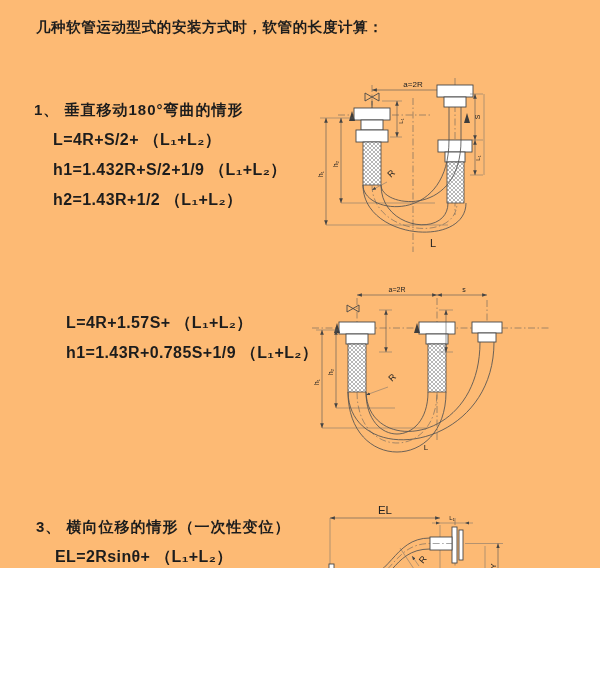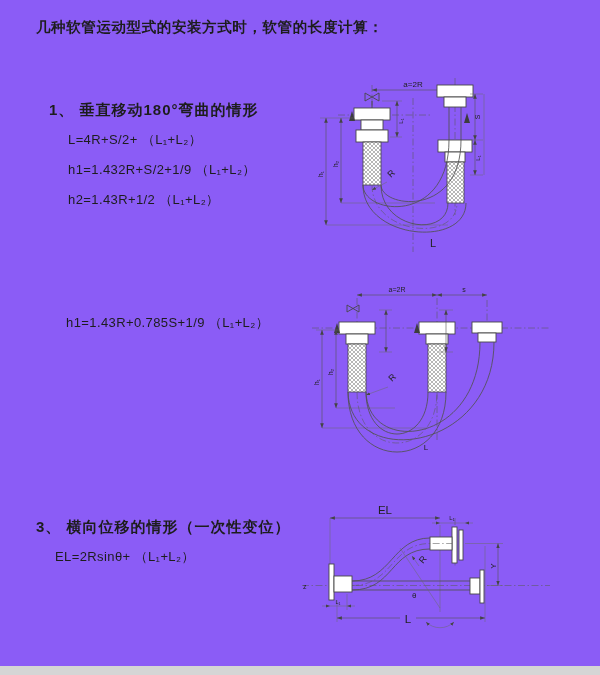--- a/index.html
+++ b/index.html
@@ -1,22 +1,22 @@
 <!DOCTYPE html>
 <html><head>
 <meta charset="utf-8">
 <style>
   html,body{margin:0;padding:0;background:#fff;}
   body{width:600px;height:675px;position:relative;font-family:"Liberation Sans","DejaVu Sans",sans-serif;color:#1d1d1d;}
-  .stage{position:absolute;left:0;top:0;width:600px;height:675px;background:#8b5cf6;overflow:hidden;}
+  .stage{position:absolute;left:0;top:0;width:600px;height:568px;background:#fdba74;overflow:hidden;}
   .title{position:absolute;left:36px;top:18px;font-size:14.5px;font-weight:bold;letter-spacing:.6px;}
   .sec{position:absolute;}
   .sec .hd{margin:0;font-size:15px;font-weight:bold;letter-spacing:1px;line-height:20px;}
-  .fline{margin-top:10px;padding-left:19px;font-size:13px;font-weight:normal;line-height:20px;letter-spacing:.4px;}
-  #sec1{left:49px;top:100px;}
+  .fline{margin-top:10px;padding-left:19px;font-size:16px;font-weight:bold;line-height:20px;letter-spacing:.4px;}
+  #sec1{left:34px;top:100px;}
   #sec2{left:47px;top:303px;}
   #sec3{left:36px;top:517px;}
   .dsvg{position:absolute;}
   #svg1{left:312px;top:74px;}
   #svg2{left:306px;top:280px;}
   #svg3{left:300px;top:498px;}
   .bottom-band{position:absolute;left:0;top:666px;width:600px;height:9px;background:#d5d5d5;}
   
   .ol{fill:#fff;stroke:#474747;stroke-width:.9;}
   .hz{fill:none;stroke:#525252;stroke-width:.85;}
@@ -47,20 +47,21 @@
   <div class="title">几种软管运动型式的安装方式时，软管的长度计算：</div>
 
   <div class="sec" id="sec1">
     <div class="hd">1、 垂直移动180°弯曲的情形</div>
     <div class="fline">L=4R+S/2+ （L₁+L₂）</div>
     <div class="fline">h1=1.432R+S/2+1/9 （L₁+L₂）</div>
     <div class="fline">h2=1.43R+1/2 （L₁+L₂）</div>
   </div>
 
   <div class="sec" id="sec2">
+    <div class="fline">L=4R+1.57S+ （L₁+L₂）</div>
     <div class="fline">h1=1.43R+0.785S+1/9 （L₁+L₂）</div>
   </div>
 
   <div class="sec" id="sec3">
     <div class="hd">3、 横向位移的情形（一次性变位）</div>
     <div class="fline">EL=2Rsinθ+ （L₁+L₂）</div>
   </div>
 
   <svg id="svg1" class="dsvg" width="228" height="182" viewBox="0 0 228 182">
 

